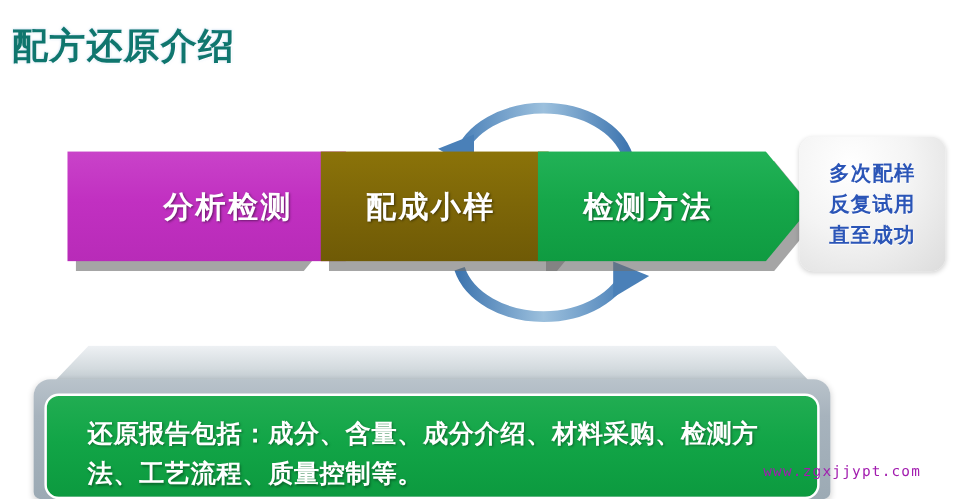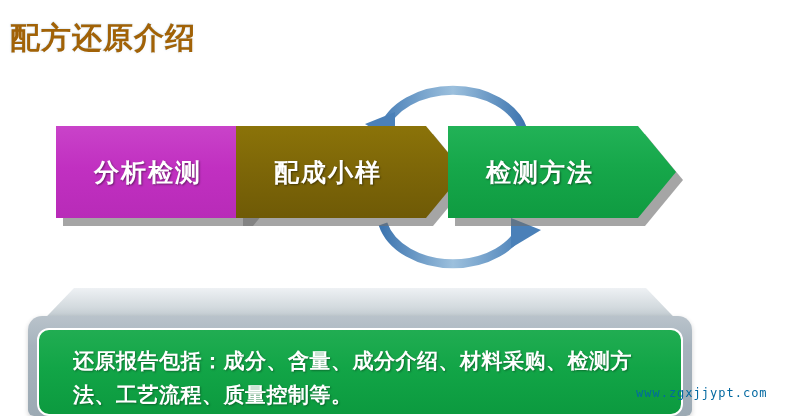--- a/index.html
+++ b/index.html
@@ -19,21 +19,21 @@
   }
 
   
   #page-title {
     position: absolute;
     left: 10px;
     top: 18px;
     font-size: 30px;
     font-weight: bold;
     letter-spacing: 1px;
-    color: #a16207;
+    color: #0f766e;
     text-shadow: 1px 1px 0 rgba(255,255,255,0.9),
                  0 0 2px rgba(110,165,215,0.6);
     white-space: nowrap;
   }
 
   
   #loop-arrows {
     position: absolute;
     left: 355px;
     top: 72px;
@@ -78,23 +78,23 @@
   .chev-label {
     color: #ffffff;
     font-size: 25px;
     font-weight: bold;
     letter-spacing: 2px;
     margin-left: 38px;
     text-shadow: 1px 1px 2px rgba(0,0,0,0.45);
     white-space: nowrap;
   }
   .chev-1 { left: 0px;   width: 228px; }
-  .chev-2 { left: 180px; width: 228px; font-family: Liberation Mono, monospace; }
+  .chev-2 { left: 211px; width: 228px; font-family: Liberation Mono, monospace; }
   .chev-3 { left: 392px; width: 228px; }
-  .chev-1 .chev-body { background: linear-gradient(180deg,#c943c9 0%, #c130c1 45%, #b82bb8 100%); }
+  .chev-1 .chev-body { background: linear-gradient(180deg,#c943c9 0%, #c130c1 45%, #b82bb8 100%); padding-left: 42px; }
   .chev-2 .chev-body { background: linear-gradient(180deg,#8b7309 0%, #7e6708 45%, #6f5a06 100%); }
   .chev-3 .chev-body { background: linear-gradient(180deg,#22b257 0%, #16a74a 45%, #0f9b41 100%); }
 
   
   #note-box {
     position: absolute;
     left: 666px;
     top: 114px;
     width: 122px;
     height: 112px;
@@ -169,21 +169,21 @@
     text-shadow: 1px 1px 2px rgba(0,0,0,0.35);
   }
 
   
   #watermark {
     position: absolute;
     left: 636px;
     top: 386px;
     font-family: "DejaVu Sans Mono", "Liberation Mono", monospace;
     font-size: 12px;
-    color: #0369a1;
+    color: #a21caf;
     letter-spacing: 1px;
     white-space: nowrap;
   }
 </style>
 </head>
 <body>
 
 <div id="stage">
 
   <div id="page-title">配方还原介绍</div>
@@ -233,20 +233,25 @@
 
     <div class="chev-wrap chev-3">
       <div class="chev-shadow"></div>
       <div class="chev-body">
         <span class="chev-label">检测方法</span>
       </div>
     </div>
 
   </div>
 
+  <div id="note-box">
+    <div class="note-line">多次配样</div>
+    <div class="note-line">反复试用</div>
+    <div class="note-line">直至成功</div>
+  </div>
 
   <div id="panel-3d">
     <div id="panel-top-face"></div>
     <div id="panel-front"></div>
     <div id="panel-green">
       <div id="panel-text">还原报告包括：成分、含量、成分介绍、材料采购、检测方法、工艺流程、质量控制等。</div>
     </div>
   </div>
 
   <div id="watermark">www.zgxjjypt.com</div>

